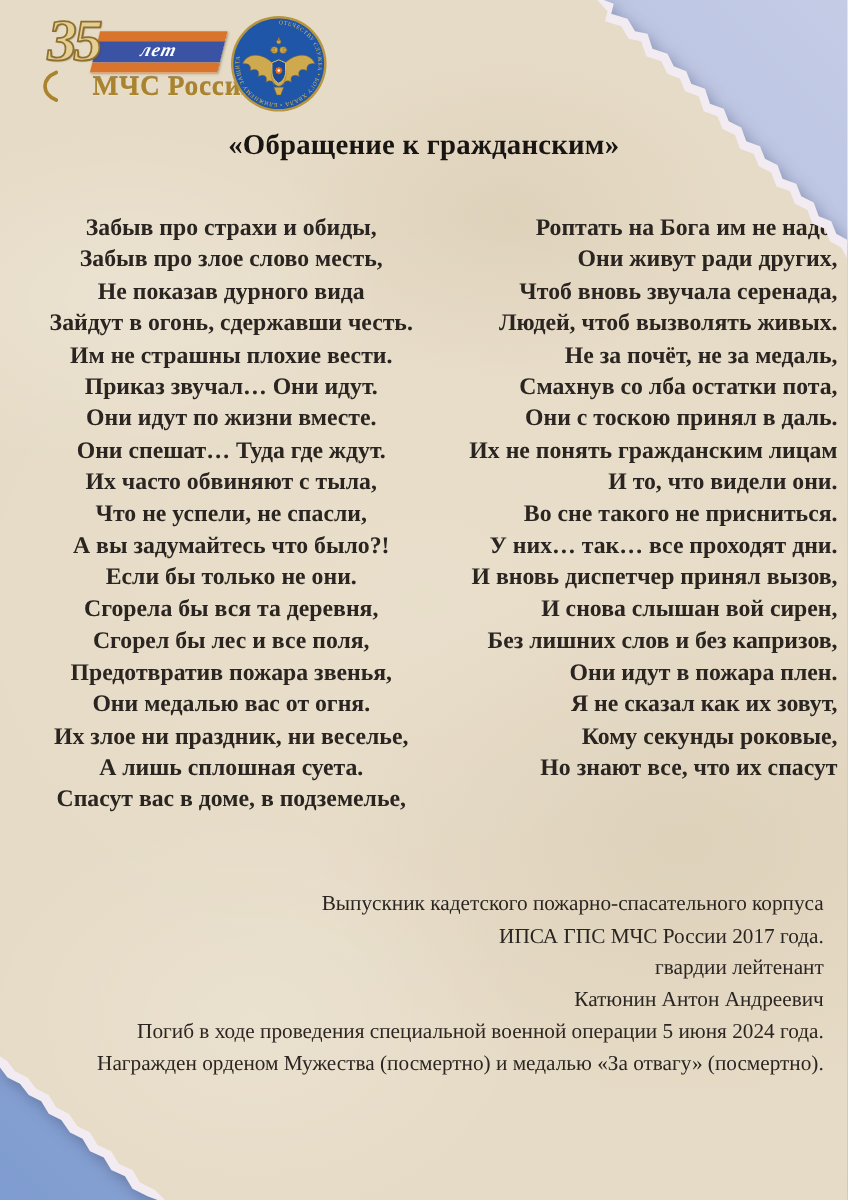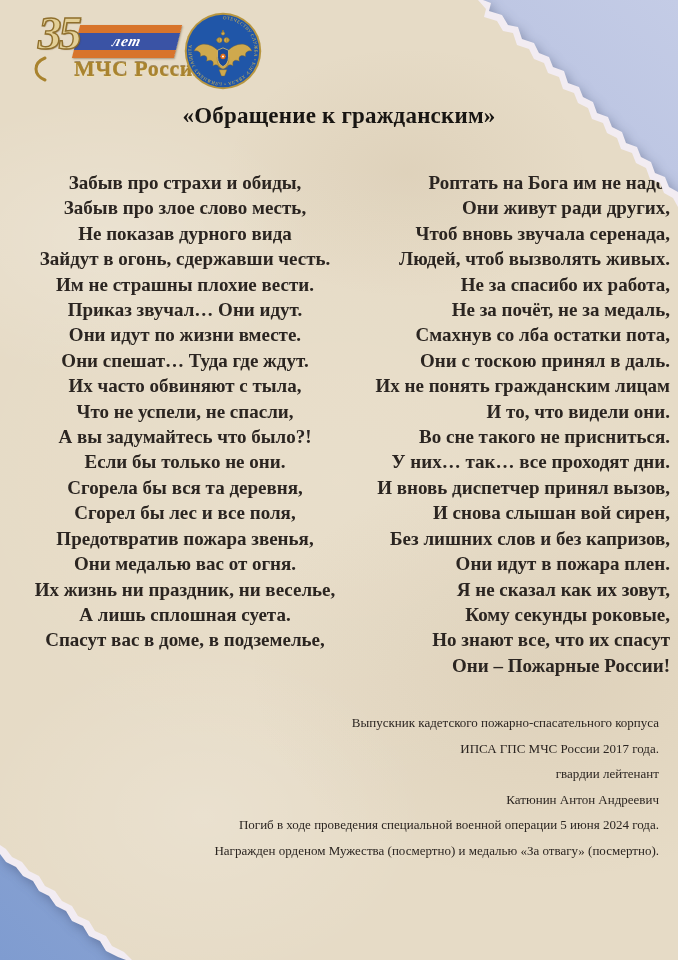--- a/index.html
+++ b/index.html
@@ -50,21 +50,21 @@
     position:absolute;left:0;top:103px;width:100%;text-align:center;
     font-size:23px;font-weight:bold;color:#181512;letter-spacing:.2px;
   }
   .col{position:absolute;top:170px;width:320px;text-align:center;color:var(--text,#2b2521);}
   .col .line{font-size:19px;line-height:25.4px;white-space:nowrap;font-weight:bold;}
   .col-left{left:25px;}
   .col-right{left:350px;text-align:right;}
   .dedication{
     position:absolute;left:19px;top:710px;width:640px;text-align:right;color:var(--text,#2b2521);
   }
-  .dedication .line{font-size:13px;line-height:25.5px;white-space:nowrap;}
+  .dedication .line{font-size:17px;line-height:25.5px;white-space:nowrap;}
   .emblem{position:absolute;left:184px;top:12px;width:78px;height:78px;}
 </style>
 </head>
 <body>
 
 <div class="stage">
   <div class="paper-wrap">
     <div class="fray"></div>
     <div class="paper">
 
@@ -126,45 +126,43 @@
           <div class="line">Они идут по жизни вместе.</div>
           <div class="line">Они спешат… Туда где ждут.</div>
           <div class="line">Их часто обвиняют с тыла,</div>
           <div class="line">Что не успели, не спасли,</div>
           <div class="line">А вы задумайтесь что было?!</div>
           <div class="line">Если бы только не они.</div>
           <div class="line">Сгорела бы вся та деревня,</div>
           <div class="line">Сгорел бы лес и все поля,</div>
           <div class="line">Предотвратив пожара звенья,</div>
           <div class="line">Они медалью вас от огня.</div>
-          <div class="line">Их жизнь ни праздник, ни веселье,</div>
+          <div class="line">Их злое ни праздник, ни веселье,</div>
           <div class="line">А лишь сплошная суета.</div>
           <div class="line">Спасут вас в доме, в подземелье,</div>
         </div>
       <div class="col col-right">
           <div class="line">Роптать на Бога им не надо,</div>
           <div class="line">Они живут ради других,</div>
           <div class="line">Чтоб вновь звучала серенада,</div>
           <div class="line">Людей, чтоб вызволять живых.</div>
-          <div class="line">Не за спасибо их работа,</div>
           <div class="line">Не за почёт, не за медаль,</div>
           <div class="line">Смахнув со лба остатки пота,</div>
           <div class="line">Они с тоскою принял в даль.</div>
           <div class="line">Их не понять гражданским лицам</div>
           <div class="line">И то, что видели они.</div>
           <div class="line">Во сне такого не присниться.</div>
           <div class="line">У них… так… все проходят дни.</div>
           <div class="line">И вновь диспетчер принял вызов,</div>
           <div class="line">И снова слышан вой сирен,</div>
           <div class="line">Без лишних слов и без капризов,</div>
           <div class="line">Они идут в пожара плен.</div>
           <div class="line">Я не сказал как их зовут,</div>
           <div class="line">Кому секунды роковые,</div>
           <div class="line">Но знают все, что их спасут</div>
-          <div class="line">Они – Пожарные России!</div>
         </div>
 
       <div class="dedication">
           <div class="line">Выпускник кадетского пожарно-спасательного корпуса</div>
           <div class="line">ИПСА ГПС МЧС России 2017 года.</div>
           <div class="line">гвардии лейтенант</div>
           <div class="line">Катюнин Антон Андреевич</div>
           <div class="line">Погиб в ходе проведения специальной военной операции 5 июня 2024 года.</div>
           <div class="line">Награжден орденом Мужества (посмертно) и медалью «За отвагу» (посмертно).</div>
         </div>

